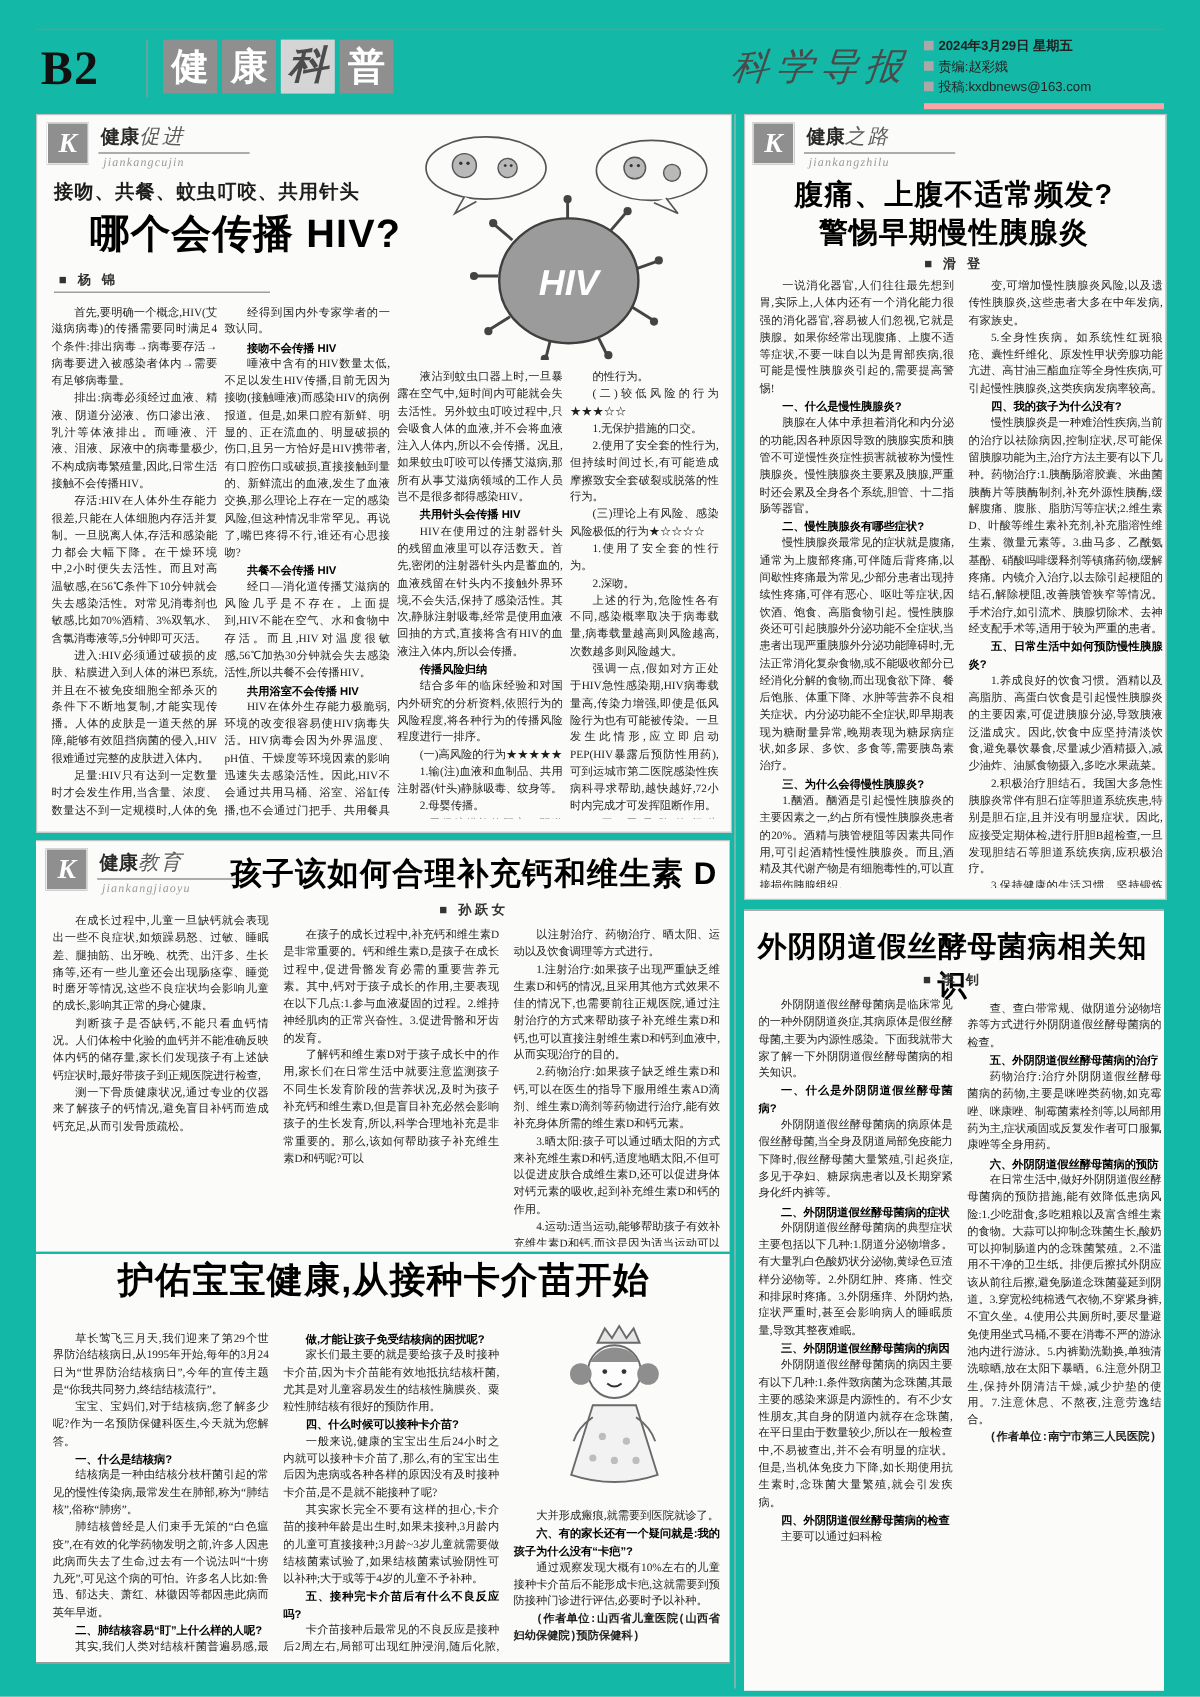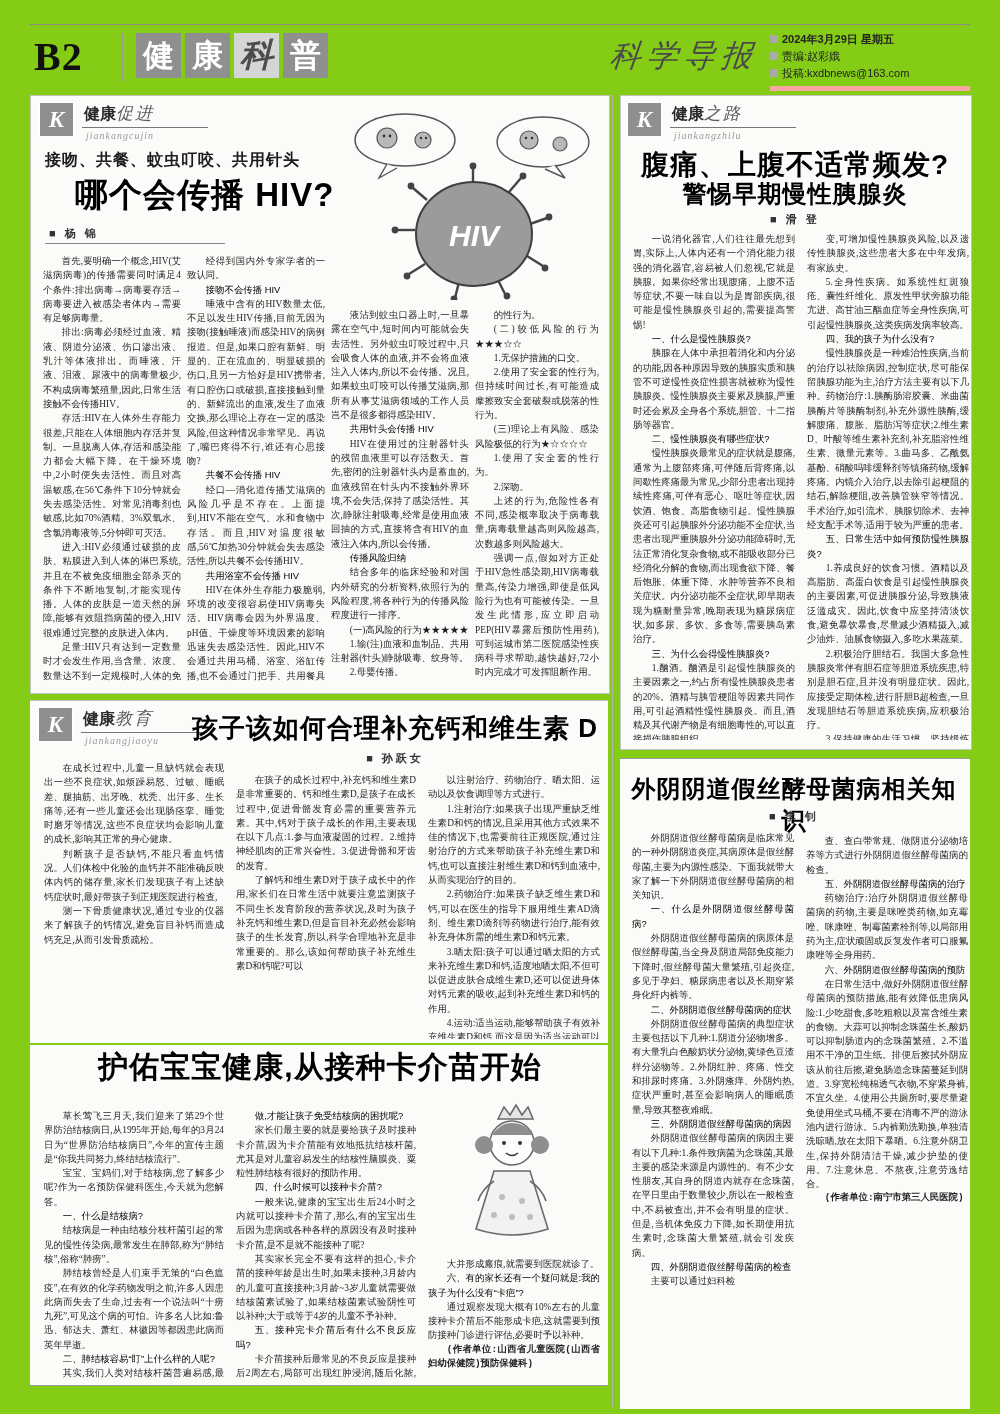--- a/index.html
+++ b/index.html
@@ -1,16 +1,16 @@
 <!DOCTYPE html>
 <html><head>
 <meta charset="utf-8">
 <style>
   html,body{margin:0;padding:0;background:#e9e8e5;}
-  #sheet{position:relative;width:1000px;height:1414px;background:#84cc16;margin:0 auto;
+  #sheet{position:relative;width:1000px;height:1414px;background:#14b8a6;margin:0 auto;
          font-family:"Liberation Serif",serif;color:#222;overflow:hidden;}
   
   #masthead{position:absolute;left:30px;top:24px;width:940px;height:64px;border-top:1px solid #8a8a8a;}
   #edition{position:absolute;left:4px;top:8px;font:bold 40px "Liberation Serif",serif;color:#111;letter-spacing:1px;}
   #mast-div{position:absolute;left:92px;top:8px;width:1px;height:48px;background:#9a9a9a;}
   .mblock{position:absolute;top:8px;width:45px;height:45px;text-align:center;line-height:45px;
           font-size:31px;font-weight:bold;color:#fff;background:#8f8f8f;}
   .mblock.script{background:#d5d5d5;color:#4c4c4c;font-style:italic;font-size:33px;}
   #brand{position:absolute;right:212px;top:10px;font-style:italic;font-size:31px;color:#4a4a4a;
          letter-spacing:6px;transform:skewX(-6deg);}
@@ -34,21 +34,21 @@
   .secpy{font:italic 10px "Liberation Serif",serif;color:#9a9a9a;padding:2px 0 0 4px;letter-spacing:1px;}
   
   .kicker{position:absolute;font:bold 16px "Liberation Sans",sans-serif;color:#1c1c1c;letter-spacing:1px;}
   .headline{position:absolute;font:900 33px "Liberation Sans",sans-serif;color:#000;letter-spacing:1px;}
   .hcenter{text-align:center;}
   .byline{position:absolute;font:bold 11px "Liberation Sans",sans-serif;color:#333;letter-spacing:3px;}
   .byrule{position:absolute;height:1px;background:#888;}
   
   .col{position:absolute;overflow:hidden;text-align:justify;}
   .col p{margin:0;text-indent:2em;font:9.4px/1.52 "Liberation Serif",serif;color:#1f1f1f;}
-  .col p.sub{font-family:"Liberation Sans",sans-serif;font-weight:normal;color:#000;}
+  .col p.sub{font-family:"Liberation Sans",sans-serif;font-weight:bold;color:#000;}
   .col p.author{font-family:Liberation Mono, monospace;font-weight:bold;}
   svg{display:block;}
 </style>
 </head>
 <body>
 
 <div id="sheet">
 
   <div id="masthead">
     <div id="edition">B2</div>
@@ -250,21 +250,21 @@
   </div>
 
   <div class="box" style="left:620px;top:95px;width:350px;height:653px;">
     <div class="sec" style="left:6px;top:6px;">
       <div class="kbadge">K</div>
       <div class="seclabels">
         <div class="secrow"><span class="secbold">健康</span><span class="secscript">之路</span></div>
         <div class="secpy">jiankangzhilu</div>
       </div>
     </div>
-    <div class="headline hcenter" style="left:8px;top:50px;width:332px;font-size:28px;">腹痛、上腹不适常频发?</div>
+    <div class="headline hcenter" style="left:8px;top:50px;width:332px;font-size:24px;">腹痛、上腹不适常频发?</div>
     <div class="headline hcenter" style="left:8px;top:82px;width:332px;font-size:24px;">警惕早期慢性胰腺炎</div>
     <div class="byline" style="left:8px;top:116px;width:332px;text-align:center;">■ 滑 登</div>
     <div class="col" style="left:12px;top:136px;width:162px;height:508px;">
         <p class="para">一说消化器官,人们往往最先想到胃,实际上,人体内还有一个消化能力很强的消化器官,容易被人们忽视,它就是胰腺。如果你经常出现腹痛、上腹不适等症状,不要一味自以为是胃部疾病,很可能是慢性胰腺炎引起的,需要提高警惕!</p>
         <p class="sub">一、什么是慢性胰腺炎?</p>
         <p class="para">胰腺在人体中承担着消化和内分泌的功能,因各种原因导致的胰腺实质和胰管不可逆慢性炎症性损害就被称为慢性胰腺炎。慢性胰腺炎主要累及胰腺,严重时还会累及全身各个系统,胆管、十二指肠等器官。</p>
         <p class="sub">二、慢性胰腺炎有哪些症状?</p>
         <p class="para">慢性胰腺炎最常见的症状就是腹痛,通常为上腹部疼痛,可伴随后背疼痛,以间歇性疼痛最为常见,少部分患者出现持续性疼痛,可伴有恶心、呕吐等症状,因饮酒、饱食、高脂食物引起。慢性胰腺炎还可引起胰腺外分泌功能不全症状,当患者出现严重胰腺外分泌功能障碍时,无法正常消化复杂食物,或不能吸收部分已经消化分解的食物,而出现食欲下降、餐后饱胀、体重下降、水肿等营养不良相关症状。内分泌功能不全症状,即早期表现为糖耐量异常,晚期表现为糖尿病症状,如多尿、多饮、多食等,需要胰岛素治疗。</p>
         <p class="sub">三、为什么会得慢性胰腺炎?</p>
         <p class="para">1.酗酒。酗酒是引起慢性胰腺炎的主要因素之一,约占所有慢性胰腺炎患者的20%。酒精与胰管梗阻等因素共同作用,可引起酒精性慢性胰腺炎。而且,酒精及其代谢产物是有细胞毒性的,可以直接损伤胰腺组织。</p>

